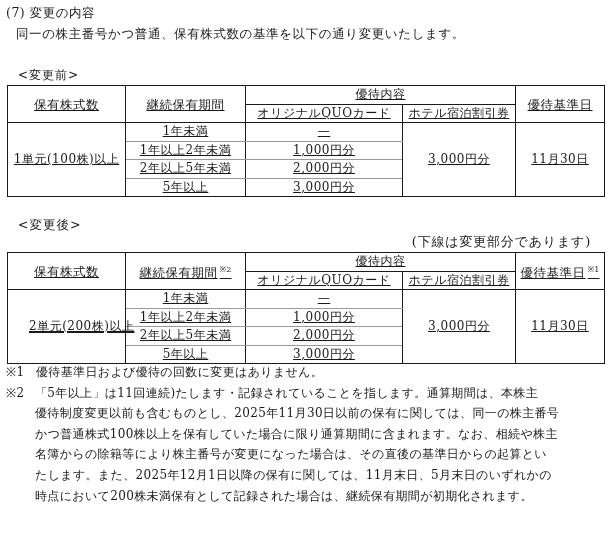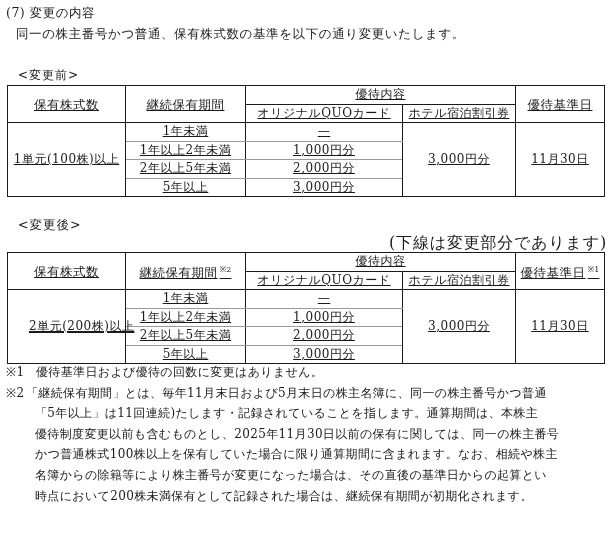--- a/index.html
+++ b/index.html
@@ -7,21 +7,21 @@
     width: 615px; height: 549px; position: relative; overflow: hidden;
     font-family: "DejaVu Serif", "Liberation Serif", serif;
     color: #1a1a1a;
     font-size: 12px;
   }
   .abs { position: absolute; white-space: nowrap; }
   .section-title { left: 6px; top: 5px; font-size: 12.5px; letter-spacing: 0.5px; }
   .intro { left: 16px; top: 26px; font-size: 12.5px; letter-spacing: 0.6px; }
   .lbl-before { left: 18px; top: 67px; font-size: 12px; letter-spacing: 1px; }
   .lbl-after { left: 18px; top: 217px; font-size: 12.5px; letter-spacing: 1px; }
-  .note-underline { right: 8px; top: 233px; font-size: 16px; letter-spacing: 0.8px; }
+  .note-underline { right: 24px; top: 233px; font-size: 13px; letter-spacing: 0.8px; }
 
   table.bt {
     position: absolute; left: 7px;
     border-collapse: collapse;
     table-layout: fixed;
     width: 597px;
     font-size: 12px;
     text-decoration: underline;
   }
   table.bt td {
@@ -145,21 +145,21 @@
 <div class="notes">
   <div class="note-row">
     <span class="note-mark">※1</span>
     <span class="note-body">
       <span class="note-line">優待基準日および優待の回数に変更はありません。</span>
     </span>
   </div>
   <div class="note-row">
     <span class="note-mark2">※2</span>
     <span class="note-body">
-      <span class="note-line">「継続保有期間」とは、毎年11月末日および5月末日の株主名簿に、同一の株主番号かつ普通</span>
       <span class="note-line" style="padding-left:9px">「5年以上」は11回連続)たします・記録されていることを指します。通算期間は、本株主</span>
       <span class="note-line" style="padding-left:9px">優待制度変更以前も含むものとし、2025年11月30日以前の保有に関しては、同一の株主番号</span>
       <span class="note-line" style="padding-left:9px">かつ普通株式100株以上を保有していた場合に限り通算期間に含まれます。なお、相続や株主</span>
       <span class="note-line" style="padding-left:9px">名簿からの除籍等により株主番号が変更になった場合は、その直後の基準日からの起算とい</span>
+      <span class="note-line" style="padding-left:9px">たします。また、2025年12月1日以降の保有に関しては、11月末日、5月末日のいずれかの</span>
       <span class="note-line" style="padding-left:9px">時点において200株未満保有として記録された場合は、継続保有期間が初期化されます。</span>
     </span>
   </div>
 </div>
 
 </body></html>

